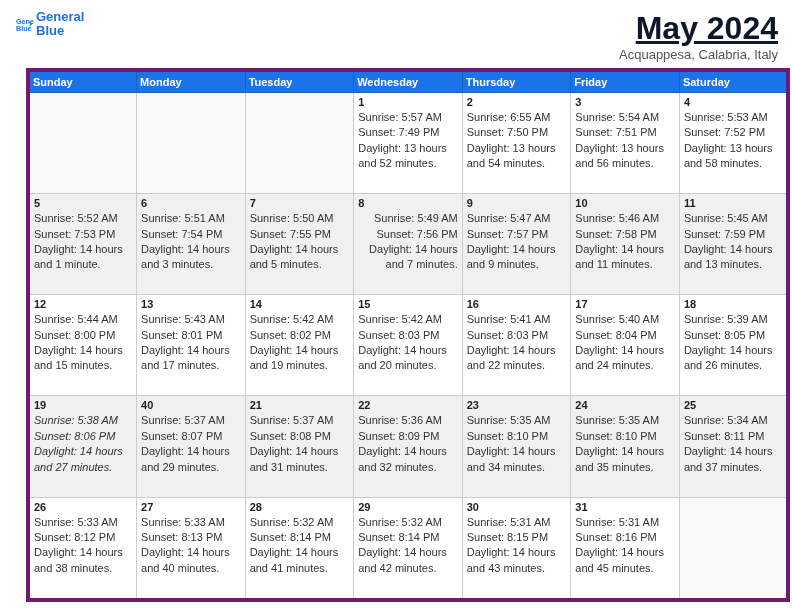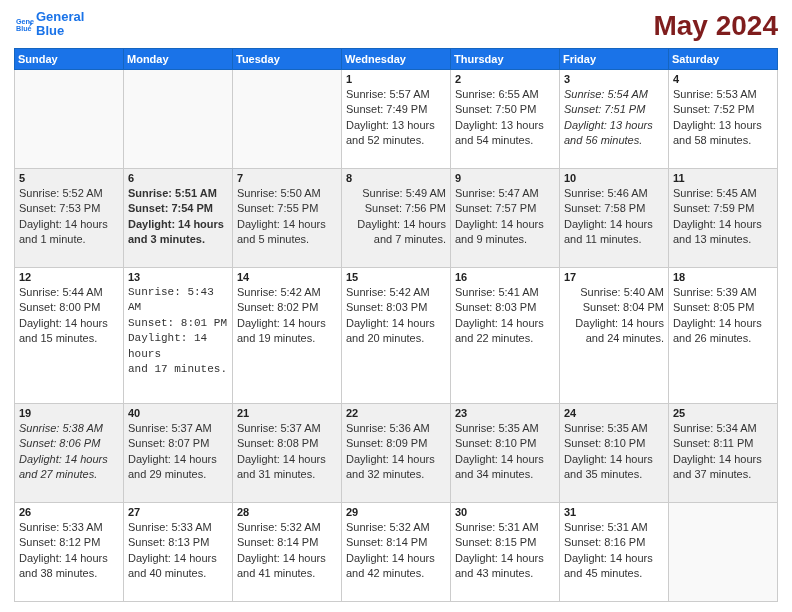--- a/index.html
+++ b/index.html
@@ -30,34 +30,36 @@
     }
     .logo-icon {
       width: 18px;
       height: 18px;
       margin-left: 2px;
     }
     .title-area {
       text-align: right;
     }
     .main-title {
-      font-size: 28px;
+      font-size: 32px;
       font-weight: bold;
-      color: #7f1d1d;
+      color: #0f172a;
+      text-decoration: underline;
     }
     .subtitle {
       font-size: 13px;
       color: #555;
     }
     .calendar {
       flex: 1;
-      border: 1px solid #701a75;
+      border: 4px solid #701a75;
       border-collapse: collapse;
       width: 100%;
       table-layout: fixed;
+      margin-left: 12px;
     }
     .calendar th {
       background: #1a73e8;
       color: #fff;
       font-size: 11px;
       font-weight: bold;
       padding: 4px 3px;
       text-align: left;
       border: 1px solid #1565c0;
     }
@@ -98,20 +100,21 @@
         <polygon points="14,6 18,10 14,14 16,10" fill="#1a73e8"></polygon>
         <text x="0" y="18" font-size="8" fill="#1a73e8" font-weight="bold">Blue</text>
       </svg>
       <div style="display:flex;flex-direction:column;line-height:1.1;">
         <span style="font-size:13px;font-weight:bold;color:#1a73e8;">General</span>
         <span style="font-size:13px;font-weight:bold;color:#1a73e8;">Blue</span>
       </div>
     </div>
     <div class="title-area">
       <div class="main-title">May 2024</div>
+      <div class="subtitle">Acquappesa, Calabria, Italy</div>
     </div>
   </div>
 
   <table class="calendar" id="calendar-table">
     <thead id="calendar-head">
         <tr>
           <th>Sunday</th>
           <th>Monday</th>
           <th>Tuesday</th>
           <th>Wednesday</th>
@@ -134,21 +137,21 @@
           </td>
           <td>
             <div class="day-num">2</div>
             <div class="day-info" style="white-space: pre-line;">Sunrise: 6:55 AM
 Sunset: 7:50 PM
 Daylight: 13 hours
 and 54 minutes.</div>
           </td>
           <td>
             <div class="day-num">3</div>
-            <div class="day-info" style="white-space: pre-line; font-style: italic;">Sunrise: 5:54 AM
+            <div class="day-info" style="white-space: pre-line;">Sunrise: 5:54 AM
 Sunset: 7:51 PM
 Daylight: 13 hours
 and 56 minutes.</div>
           </td>
           <td>
             <div class="day-num">4</div>
             <div class="day-info" style="white-space: pre-line;">Sunrise: 5:53 AM
 Sunset: 7:52 PM
 Daylight: 13 hours
 and 58 minutes.</div>
@@ -157,21 +160,21 @@
         <tr class="row-shaded">
           <td>
             <div class="day-num">5</div>
             <div class="day-info" style="white-space: pre-line;">Sunrise: 5:52 AM
 Sunset: 7:53 PM
 Daylight: 14 hours
 and 1 minute.</div>
           </td>
           <td>
             <div class="day-num">6</div>
-            <div class="day-info" style="white-space: pre-line; font-weight: bold;">Sunrise: 5:51 AM
+            <div class="day-info" style="white-space: pre-line;">Sunrise: 5:51 AM
 Sunset: 7:54 PM
 Daylight: 14 hours
 and 3 minutes.</div>
           </td>
           <td>
             <div class="day-num">7</div>
             <div class="day-info" style="white-space: pre-line;">Sunrise: 5:50 AM
 Sunset: 7:55 PM
 Daylight: 14 hours
 and 5 minutes.</div>
@@ -208,21 +211,21 @@
         <tr>
           <td>
             <div class="day-num">12</div>
             <div class="day-info" style="white-space: pre-line;">Sunrise: 5:44 AM
 Sunset: 8:00 PM
 Daylight: 14 hours
 and 15 minutes.</div>
           </td>
           <td>
             <div class="day-num">13</div>
-            <div class="day-info" style="white-space: pre-line; font-family: Liberation Mono, monospace;">Sunrise: 5:43 AM
+            <div class="day-info" style="white-space: pre-line;">Sunrise: 5:43 AM
 Sunset: 8:01 PM
 Daylight: 14 hours
 and 17 minutes.</div>
           </td>
           <td>
             <div class="day-num">14</div>
             <div class="day-info" style="white-space: pre-line;">Sunrise: 5:42 AM
 Sunset: 8:02 PM
 Daylight: 14 hours
 and 19 minutes.</div>
@@ -236,21 +239,21 @@
           </td>
           <td>
             <div class="day-num">16</div>
             <div class="day-info" style="white-space: pre-line;">Sunrise: 5:41 AM
 Sunset: 8:03 PM
 Daylight: 14 hours
 and 22 minutes.</div>
           </td>
           <td>
             <div class="day-num">17</div>
-            <div class="day-info" style="white-space: pre-line; text-align: right;">Sunrise: 5:40 AM
+            <div class="day-info" style="white-space: pre-line;">Sunrise: 5:40 AM
 Sunset: 8:04 PM
 Daylight: 14 hours
 and 24 minutes.</div>
           </td>
           <td>
             <div class="day-num">18</div>
             <div class="day-info" style="white-space: pre-line;">Sunrise: 5:39 AM
 Sunset: 8:05 PM
 Daylight: 14 hours
 and 26 minutes.</div>

